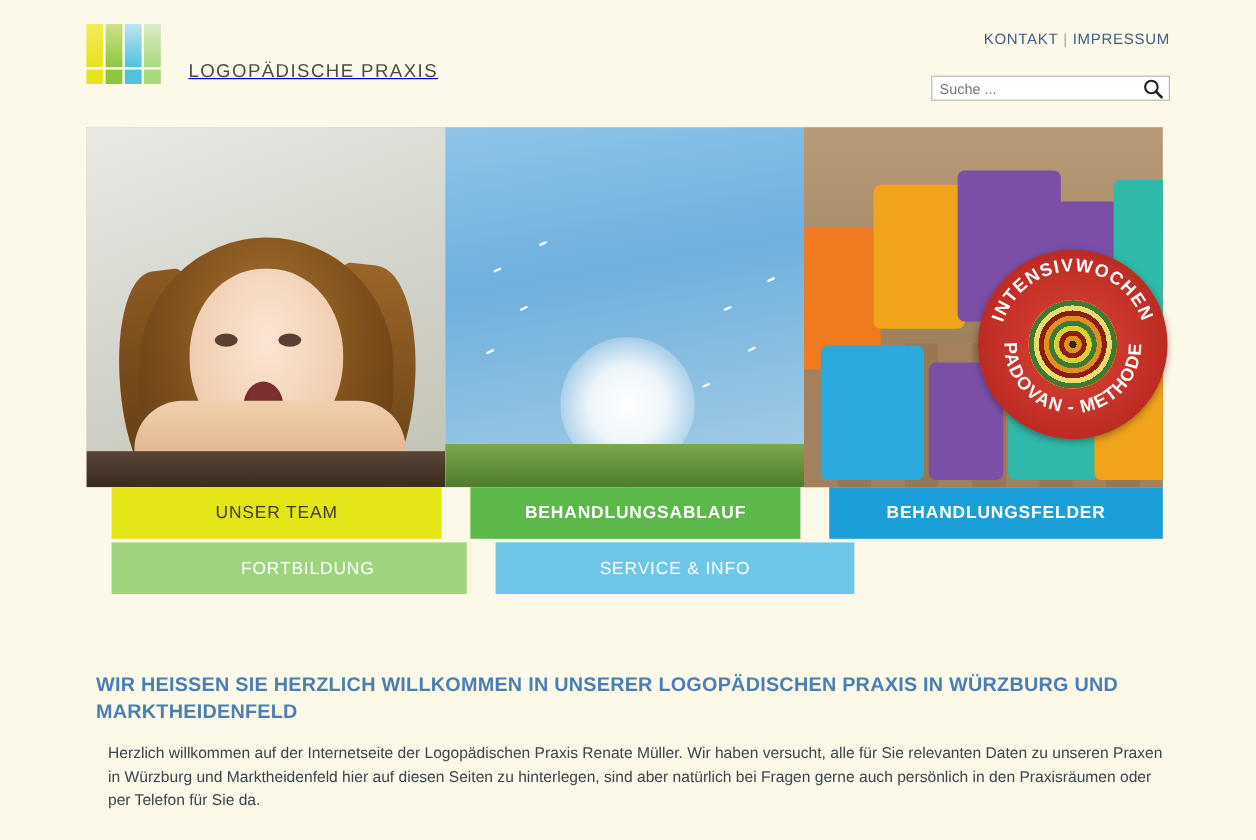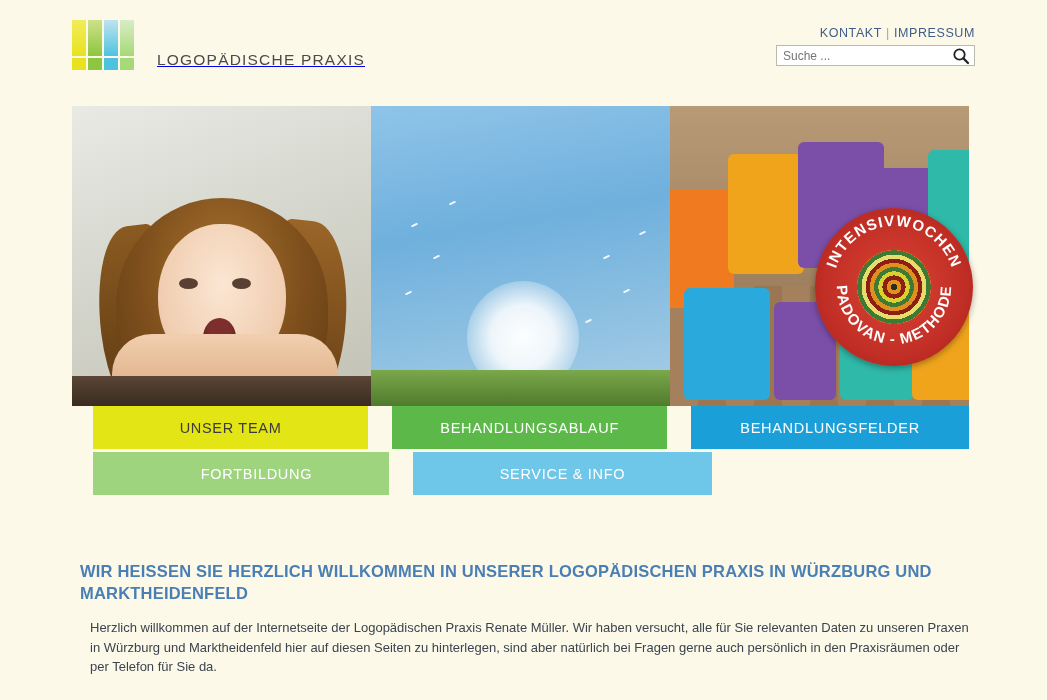--- a/index.html
+++ b/index.html
@@ -74,21 +74,21 @@
     color: #3e5d8a;
     text-decoration: none;
   }
   .topnav .sep {
     color: #9aa8bb;
     margin: 0 4px;
   }
 
   .searchbox {
     position: absolute;
-    right: 72px; top: 45px;
+    right: 72px; top: 63px;
     width: 199px;
     height: 21px;
     border: 1px solid #b9b9ad;
     background: #ffffff;
     box-sizing: border-box;
   }
   .searchbox input {
     position: absolute;
     left: 0; top: 0;
     width: 168px;
@@ -302,21 +302,21 @@
     border-right: 3px solid #fdf9e8;
     margin-left: 21px;
   }
   .navcell:last-child { border-right: 0; }
   .c-yellow   { background: #e4e515; }
   .c-green    { background: #5cb848; }
   .c-blue     { background: #1b9fd8; color: #ffffff; }
   .c-yellow-l { background: #eff07f; }
   .c-green-l  { background: #9ed47e; }
   .c-blue-l   { background: #6ec6e9; }
-  .c-green, .c-blue { color: #ffffff; }
+  .c-green, .c-blue { color: #ffffff; font-weight: bold; }
   .c-green { color: #ffffff; }
   .c-blue-l { color: #ffffff; }
   .c-green-l { color: #ffffff; padding-left: 31px; }
 
   
   .content {
     position: absolute;
     left: 80px; top: 560px;
     width: 890px;
   }

